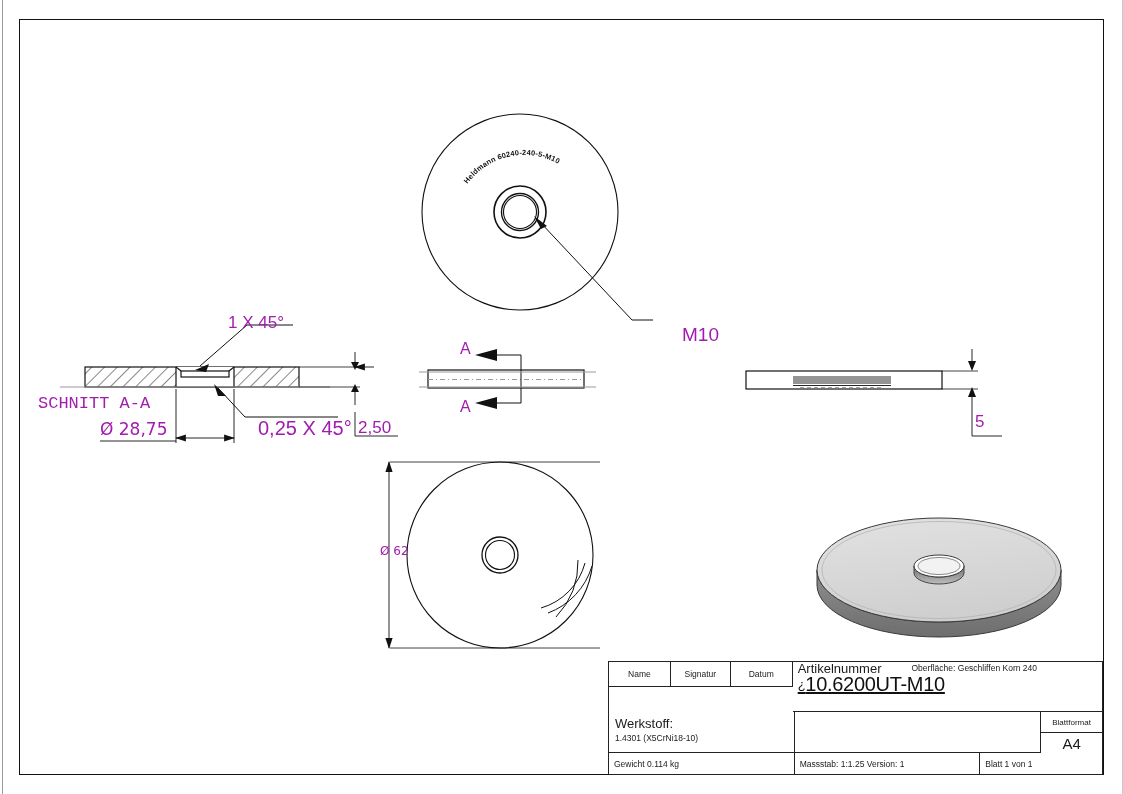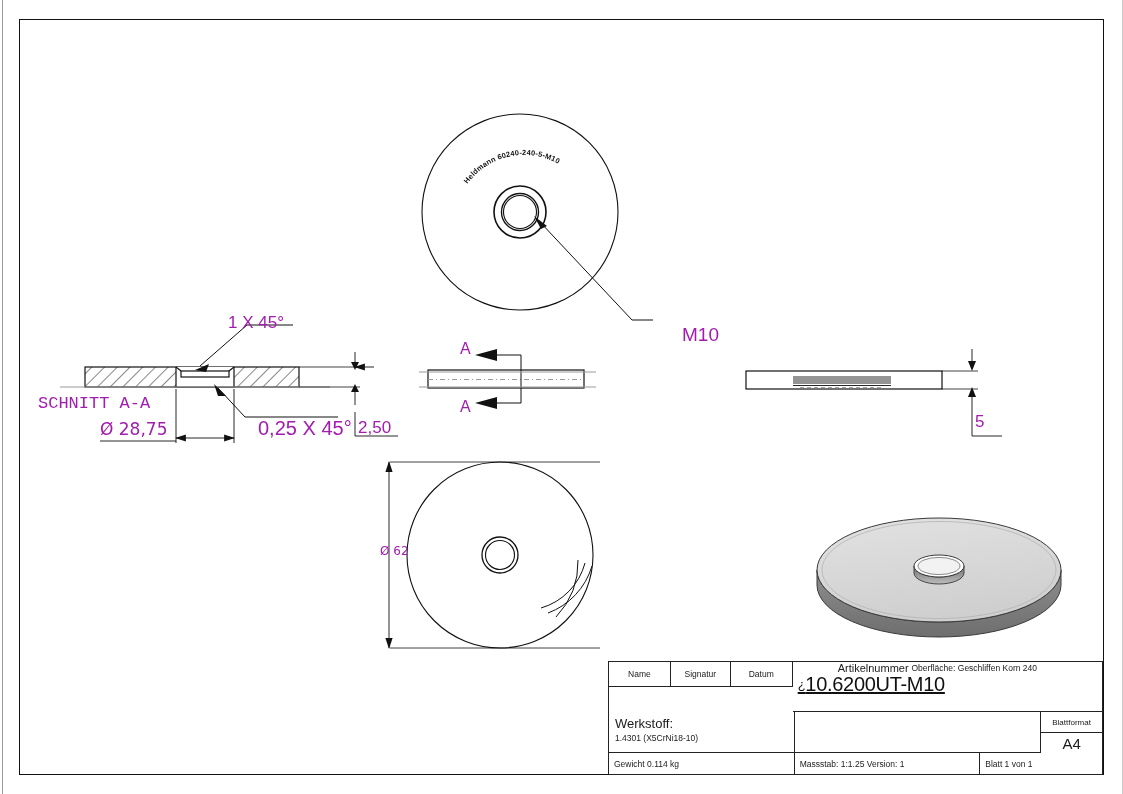--- a/index.html
+++ b/index.html
@@ -66,21 +66,21 @@
   .r3 { height: 41px; }
   .r4 { height: 22px; }
   .w-name   { width: 62px; }
   .w-sig    { width: 60px; }
   .w-date   { width: 62px; }
   .w-art    { width: 311px; }
   .artnum-cell {
     display: block;
     padding: 1px 5px 0 5px;
   }
-  .art-label { font-size: 11px; line-height: 11px; margin-left: 40px; }
+  .art-label { font-size: 13px; line-height: 11px; }
   .art-top-line { display: flex; justify-content: space-between; }
   .art-surface { font-size: 8.5px; padding-right: 60px; }
   .art-value {
     font-size: 20px;
     line-height: 22px;
     letter-spacing: -0.3px;
     color: #111;
     margin-top: -1px;
     text-decoration: underline;
   }

